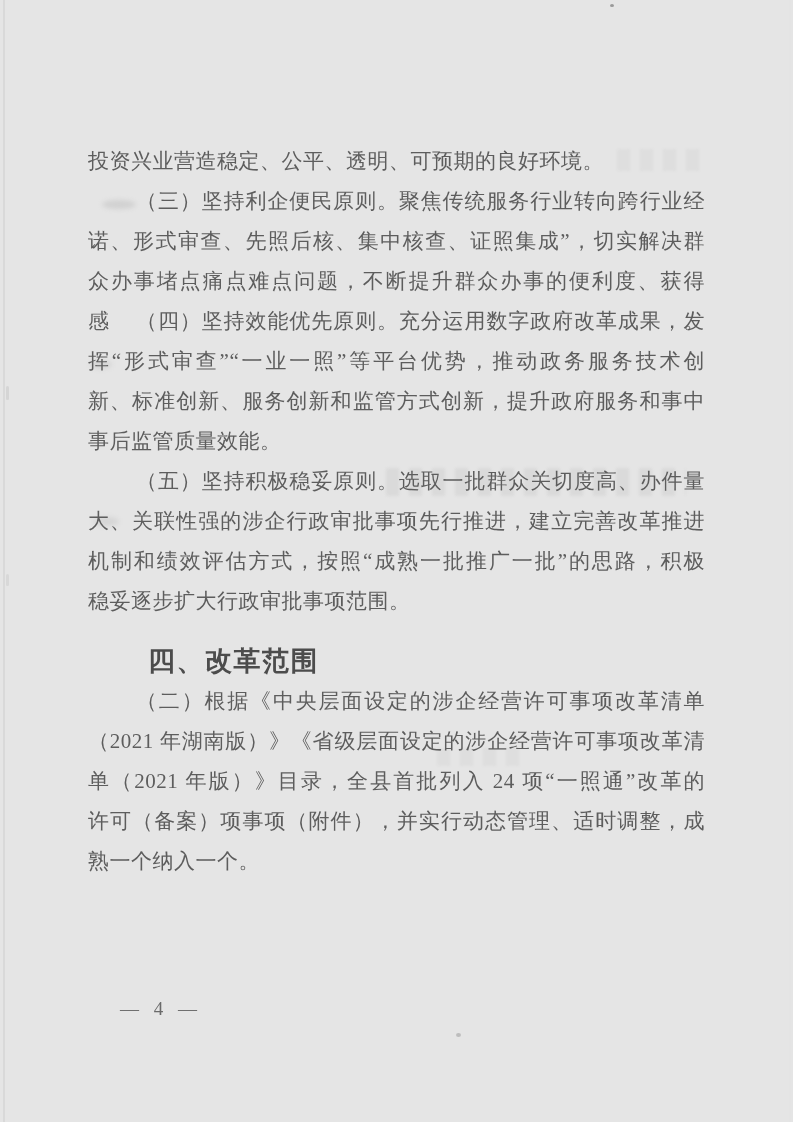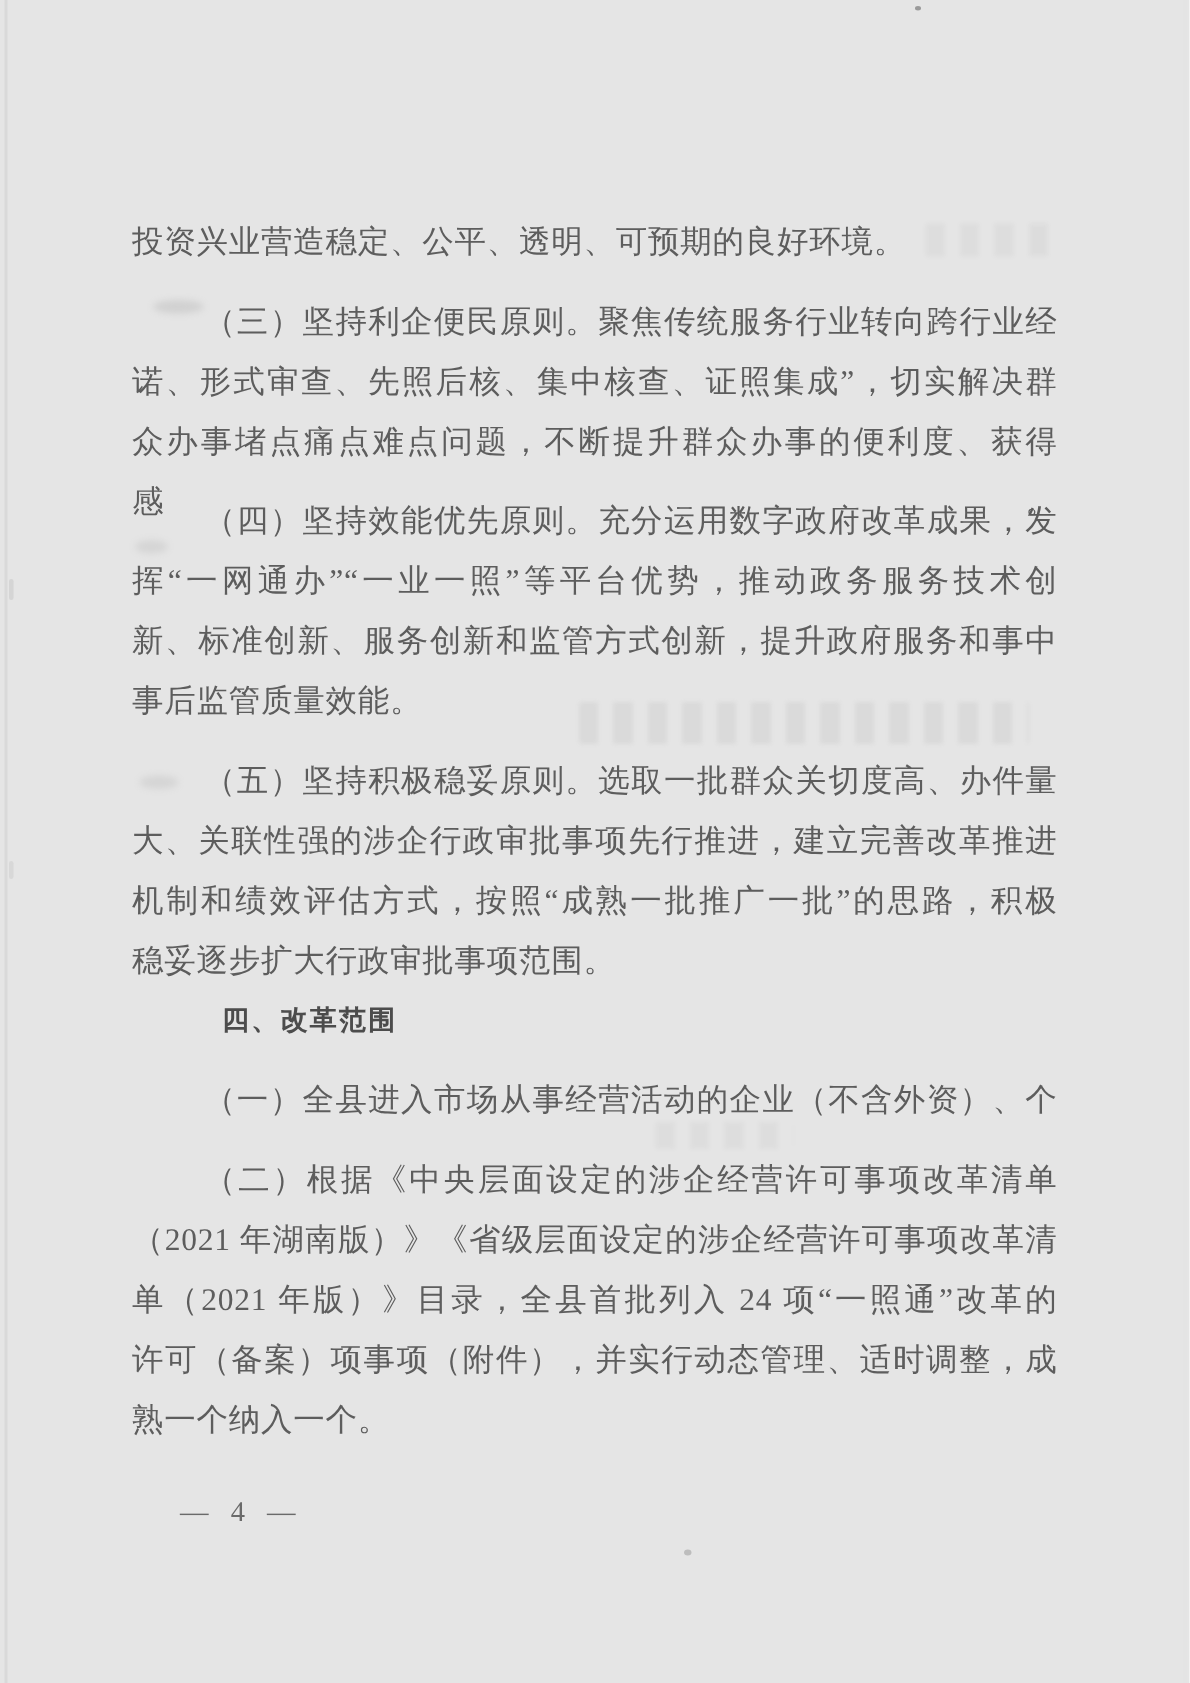--- a/index.html
+++ b/index.html
@@ -27,28 +27,29 @@
     white-space: nowrap;
     letter-spacing: 0.5px;
   }
   .j {
     white-space: normal;
     text-align: justify;
     text-align-last: justify;
     -moz-text-align-last: justify;
     text-justify: inter-character;
   }
-  .ind { text-indent: 48px; margin-top: 13px; }
+  .ind { text-indent: 48px; }
   .hd {
     font-family: "Liberation Sans", "DejaVu Sans", sans-serif;
     font-weight: 700;
     color: #4c4c4c;
     padding-left: 60px;
     letter-spacing: 1.5px;
-    font-size: 18px;
+    font-size: 27px;
+    margin-top: 20px;
   }
   .pagenum {
     position: absolute;
     left: 120px; top: 998px;
     font-size: 19px;
     color: #6a6a6a;
     letter-spacing: 5px;
   }
   
   .edge {
@@ -97,29 +98,28 @@
   <div class="smudge g-faint" style="left:102px; top:200px; width:34px; height:9px; opacity:.28;"></div>
   <div class="smudge g-faint" style="left:90px; top:360px; width:22px; height:9px; opacity:.22;"></div>
   <div class="smudge g-faint" style="left:93px; top:517px; width:26px; height:9px; opacity:.22;"></div>
 
   <div class="content">
     <div class="line">投资兴业营造稳定、公平、透明、可预期的良好环境。</div>
     <div class="line j ind">（三）坚持利企便民原则。聚焦传统服务行业转向跨行业经</div>
     <div class="line j">诺、形式审查、先照后核、集中核查、证照集成”，切实解决群</div>
     <div class="line j">众办事堵点痛点难点问题，不断提升群众办事的便利度、获得感。</div>
     <div class="line j ind">（四）坚持效能优先原则。充分运用数字政府改革成果，发</div>
-    <div class="line j">挥“一网通办”“一业一照”等平台优势，推动政务服务技术创</div>
+    <div class="line j">挥“形式审查”“一业一照”等平台优势，推动政务服务技术创</div>
     <div class="line j">新、标准创新、服务创新和监管方式创新，提升政府服务和事中</div>
     <div class="line">事后监管质量效能。</div>
     <div class="line j ind">（五）坚持积极稳妥原则。选取一批群众关切度高、办件量</div>
     <div class="line j">大、关联性强的涉企行政审批事项先行推进，建立完善改革推进</div>
     <div class="line j">机制和绩效评估方式，按照“成熟一批推广一批”的思路，积极</div>
     <div class="line">稳妥逐步扩大行政审批事项范围。</div>
     <div class="line hd">四、改革范围</div>
-    <div class="line j ind">（一）全县进入市场从事经营活动的企业（不含外资）、个</div>
     <div class="line j ind">（二）根据《中央层面设定的涉企经营许可事项改革清单</div>
     <div class="line j">（2021 年湖南版）》《省级层面设定的涉企经营许可事项改革清</div>
     <div class="line j">单（2021 年版）》目录，全县首批列入 24 项“一照通”改革的</div>
     <div class="line j">许可（备案）项事项（附件），并实行动态管理、适时调整，成</div>
     <div class="line">熟一个纳入一个。</div>
   </div>
 
   <div class="pagenum">— 4 —</div>
 
 </div>

